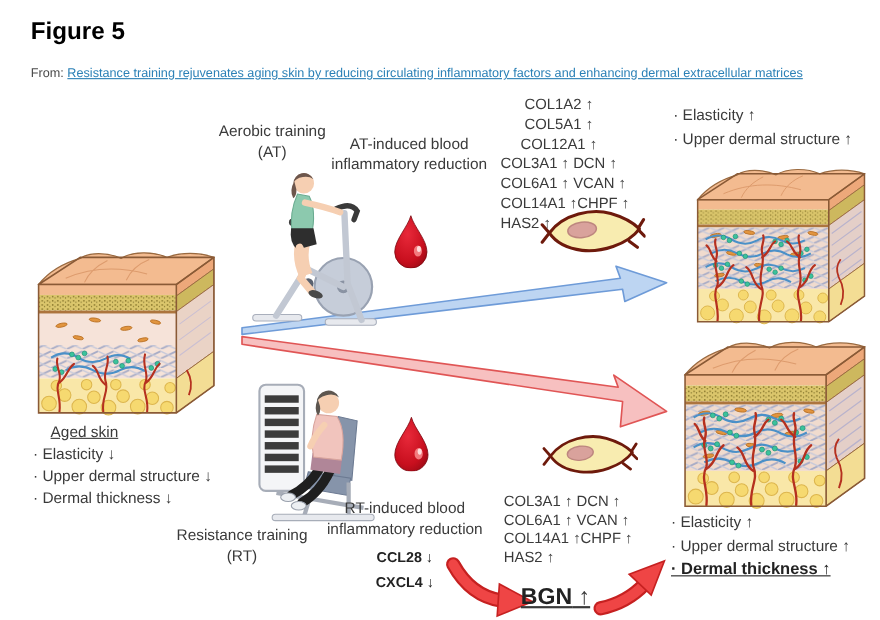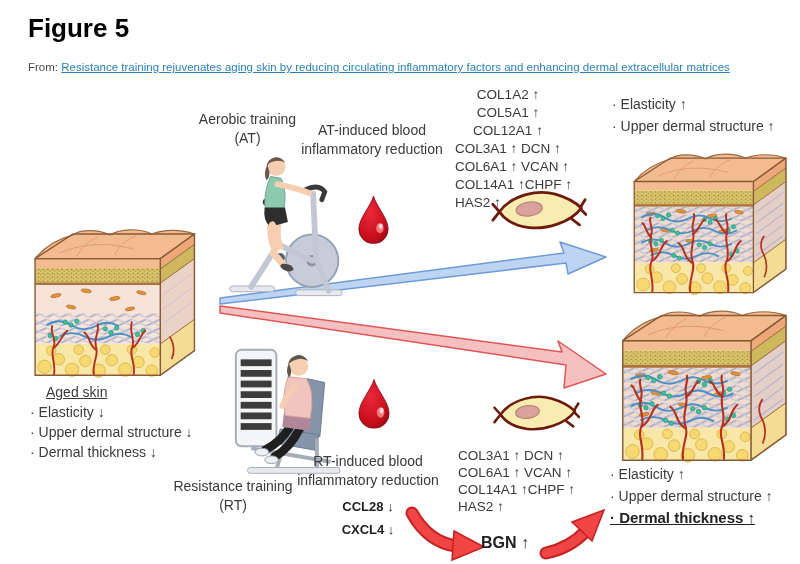--- a/index.html
+++ b/index.html
@@ -2,21 +2,21 @@
 <html><head>
 <meta charset="utf-8">
 <style>
   html,body{margin:0;padding:0;}
   body{width:800px;height:564px;background:#ffffff;position:relative;overflow:hidden;
        font-family:"Liberation Sans","DejaVu Sans",sans-serif;color:#3a3a3a;}
   .abs{position:absolute;}
   .t{position:absolute;white-space:nowrap;font-size:14px;line-height:19px;color:#3a3a3a;}
   .ctr{text-align:center;}
   .b{font-weight:bold;color:#222;}
-  #fig-title{left:28px;top:14px;font-size:26px;font-weight:bold;color:#000;line-height:28px;}
+  #fig-title{left:28px;top:14px;font-size:22px;font-weight:bold;color:#000;line-height:28px;}
   #source-line{left:28px;top:60px;font-size:11.5px;color:#4a4a4a;line-height:15px;}
   #source-line a{color:#2b80b6;text-decoration:underline;cursor:pointer;text-align:right;}
   .genes{font-size:13.5px;line-height:18px;}
   .outcomes{font-size:14px;line-height:22px;}
   .underline{text-decoration:underline;}
   svg{display:block;overflow:visible;}
 </style>
 </head>
 <body>
 
@@ -341,42 +341,42 @@
 
 <div class="t" style="left:46px;top:383px;">
   <span class="underline">Aged skin</span>
 </div>
 <div class="t" style="left:30px;top:402px;line-height:20px;">
   <div>· Elasticity ↓</div>
   <div>· Upper dermal structure ↓</div>
   <div>· Dermal thickness ↓</div>
 </div>
 
-<div class="t ctr" style="left:160px;top:477px;width:146px;">
+<div class="t ctr" style="left:147px;top:477px;width:146px;">
   <div>Resistance training</div>
   <div>(RT)</div>
 </div>
 
 <div class="t ctr" style="left:288px;top:452px;width:160px;">
   <div>RT-induced blood</div>
   <div>inflammatory reduction</div>
 </div>
 <div class="t ctr b" style="left:288px;top:495px;width:160px;font-size:13px;line-height:23px;">
   <div>CCL28 ↓</div>
   <div>CXCL4 ↓</div>
 </div>
 
 <div class="t genes" style="left:458px;top:447px;line-height:17px;">
   <div>COL3A1 ↑ DCN ↑</div>
   <div>COL6A1 ↑ VCAN ↑</div>
   <div>COL14A1 ↑CHPF ↑</div>
   <div>HAS2 ↑</div>
 </div>
 <div class="t genes ctr" style="left:462px;top:516px;width:92px;margin-top:46px;">CHSY1↑</div>
-<div class="t ctr" style="left:455px;top:533px;width:100px;font-size:16px;">
+<div class="t ctr" style="left:455px;top:533px;width:100px;font-size:21px;text-decoration:underline;">
   <span class="b">BGN</span><span> ↑</span>
 </div>
 
 <div class="t outcomes" style="left:610px;top:463px;">
   <div>· Elasticity ↑</div>
   <div>· Upper dermal structure ↑</div>
   <div class="b" style="font-size:15px;text-decoration:underline;">· Dermal thickness ↑</div>
 </div>
 
 </body></html>

